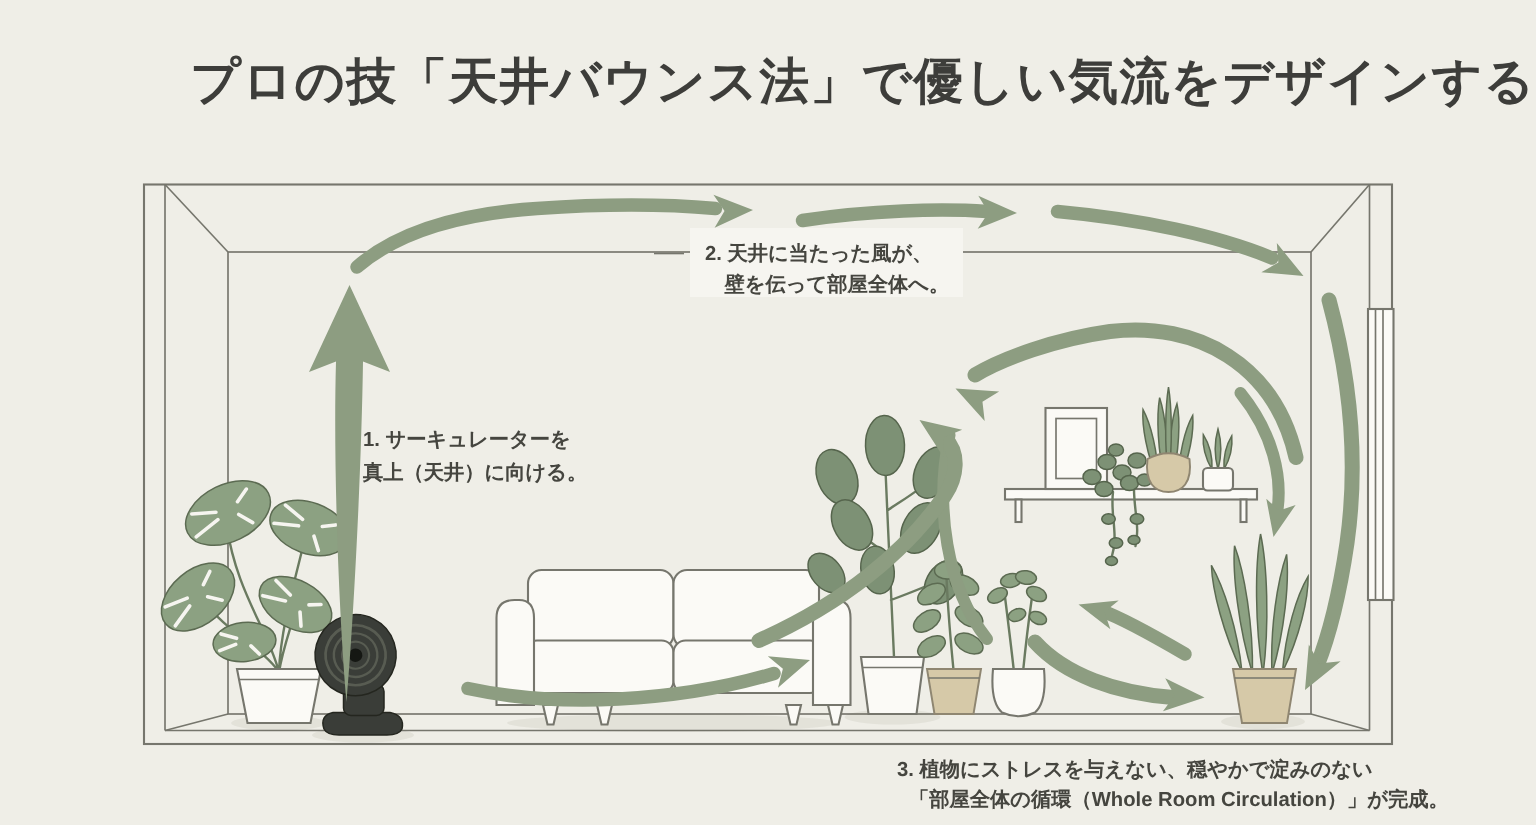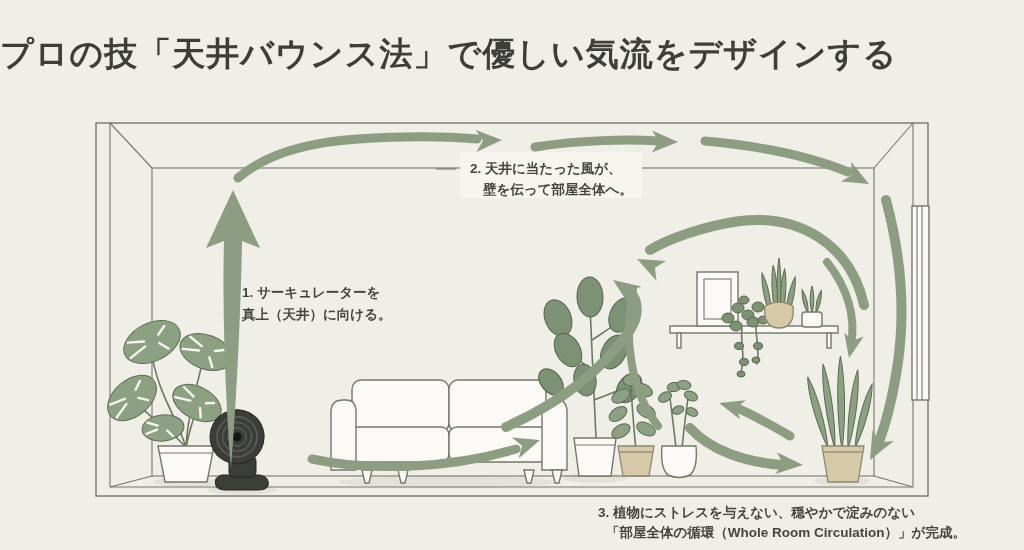--- a/index.html
+++ b/index.html
@@ -2,21 +2,21 @@
 <html><head>
 <meta charset="utf-8">
 <style>
   html,body{margin:0;padding:0;}
   body{
     width:1024px;height:550px;position:relative;overflow:hidden;
     background:#efeee7;
     font-family:"Liberation Sans","DejaVu Sans",sans-serif;
   }
   .title{
-    position:absolute;top:32px;left:0;width:100%;text-align:left;
+    position:absolute;top:32px;left:0;width:100%;text-align:right;
     font-size:33px;font-weight:bold;color:#3d3d3a;letter-spacing:1px;
   }
   svg{position:absolute;left:0;top:0;}
   .ln{stroke:#76766d;fill:none;stroke-width:1.4;}
   .thin{stroke:#76766d;fill:none;stroke-width:1.1;}
   .fw{fill:#fbfaf6;stroke:#76766d;stroke-width:1.4;}
   .tan{fill:#d6c9a8;stroke:#8f8671;stroke-width:1.3;}
   .leaf{fill:#8ca182;stroke:#5c6b52;stroke-width:1;}
   .leafd{fill:#7d9175;stroke:#56654d;stroke-width:1;}
   .slit{stroke:#f6f5f0;stroke-width:2.4;fill:none;stroke-linecap:round;}

